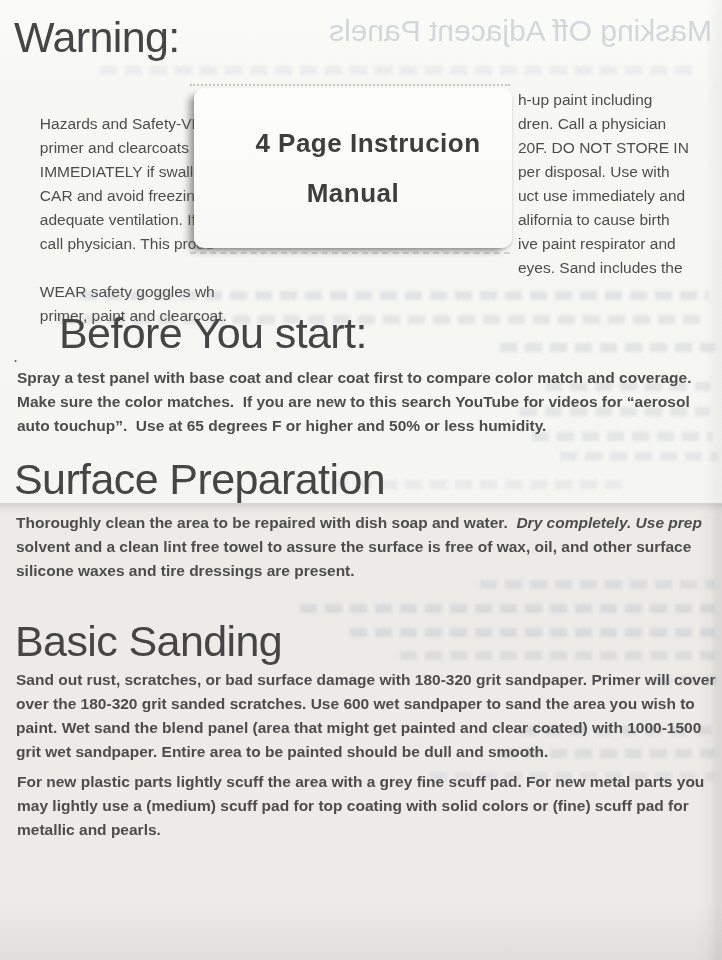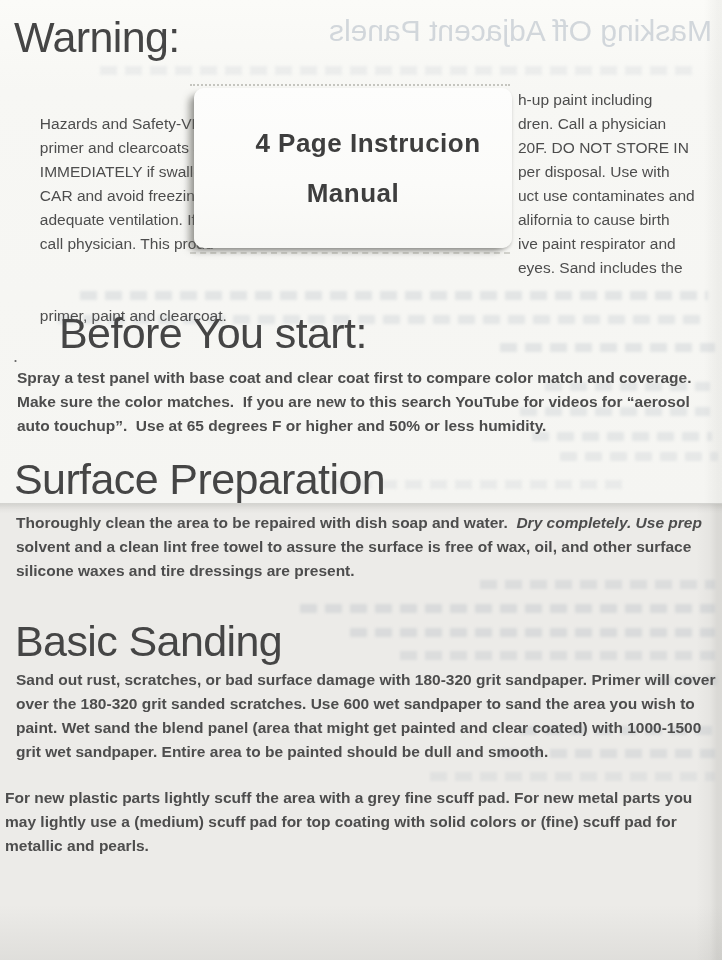--- a/index.html
+++ b/index.html
@@ -41,21 +41,21 @@
   .pline .ital{font-style:italic;}
 
   
   #warning-para{left:14px;top:88px;width:700px;}
   #warning-para .wline{position:relative;height:24px;white-space:pre;}
   #warning-para .wright{position:absolute;left:504px;top:0;white-space:pre;}
 
   #before-para{left:17px;top:366px;}
   #surface-para{left:16px;top:511px;}
   #sanding-para1{left:16px;top:668px;}
-  #sanding-para2{left:5px;top:770px;margin-top:16px;}
+  #sanding-para2{left:17px;top:770px;}
 
   #stray-mark{
     position:absolute;left:13px;top:347px;
     font-size:18px;color:#6d6d6d;line-height:1;
   }
 
   
   #label-backing{position:absolute;left:188px;top:78px;width:326px;height:180px;}
   #perf-top,#perf-bottom{
     position:absolute;left:2px;width:320px;height:0;
@@ -133,30 +133,31 @@
     <div class="wline">
       <span>IMMEDIATELY if swallow</span>
       <span class="wright">20F. DO NOT STORE IN</span>
     </div>
     <div class="wline">
       <span>CAR and avoid freezing.</span>
       <span class="wright">per disposal. Use with</span>
     </div>
     <div class="wline">
       <span>adequate ventilation. If</span>
-      <span class="wright">uct use contaminates and</span>
+      <span class="wright">uct use immediately and</span>
     </div>
     <div class="wline">
       <span>call physician. This produ</span>
       <span class="wright">alifornia to cause birth</span>
     </div>
     <div class="wline">
       <span class="wright">ive paint respirator and</span>
     </div>
     <div class="wline">
+      <span>WEAR safety goggles wh</span>
       <span class="wright">eyes. Sand includes the</span>
     </div>
     <div class="wline">
       <span>primer, paint and clearcoat.</span>
     </div>
   </div>
 
   <div id="label-backing">
     <div id="perf-top"></div>
     <div id="perf-bottom"></div>

